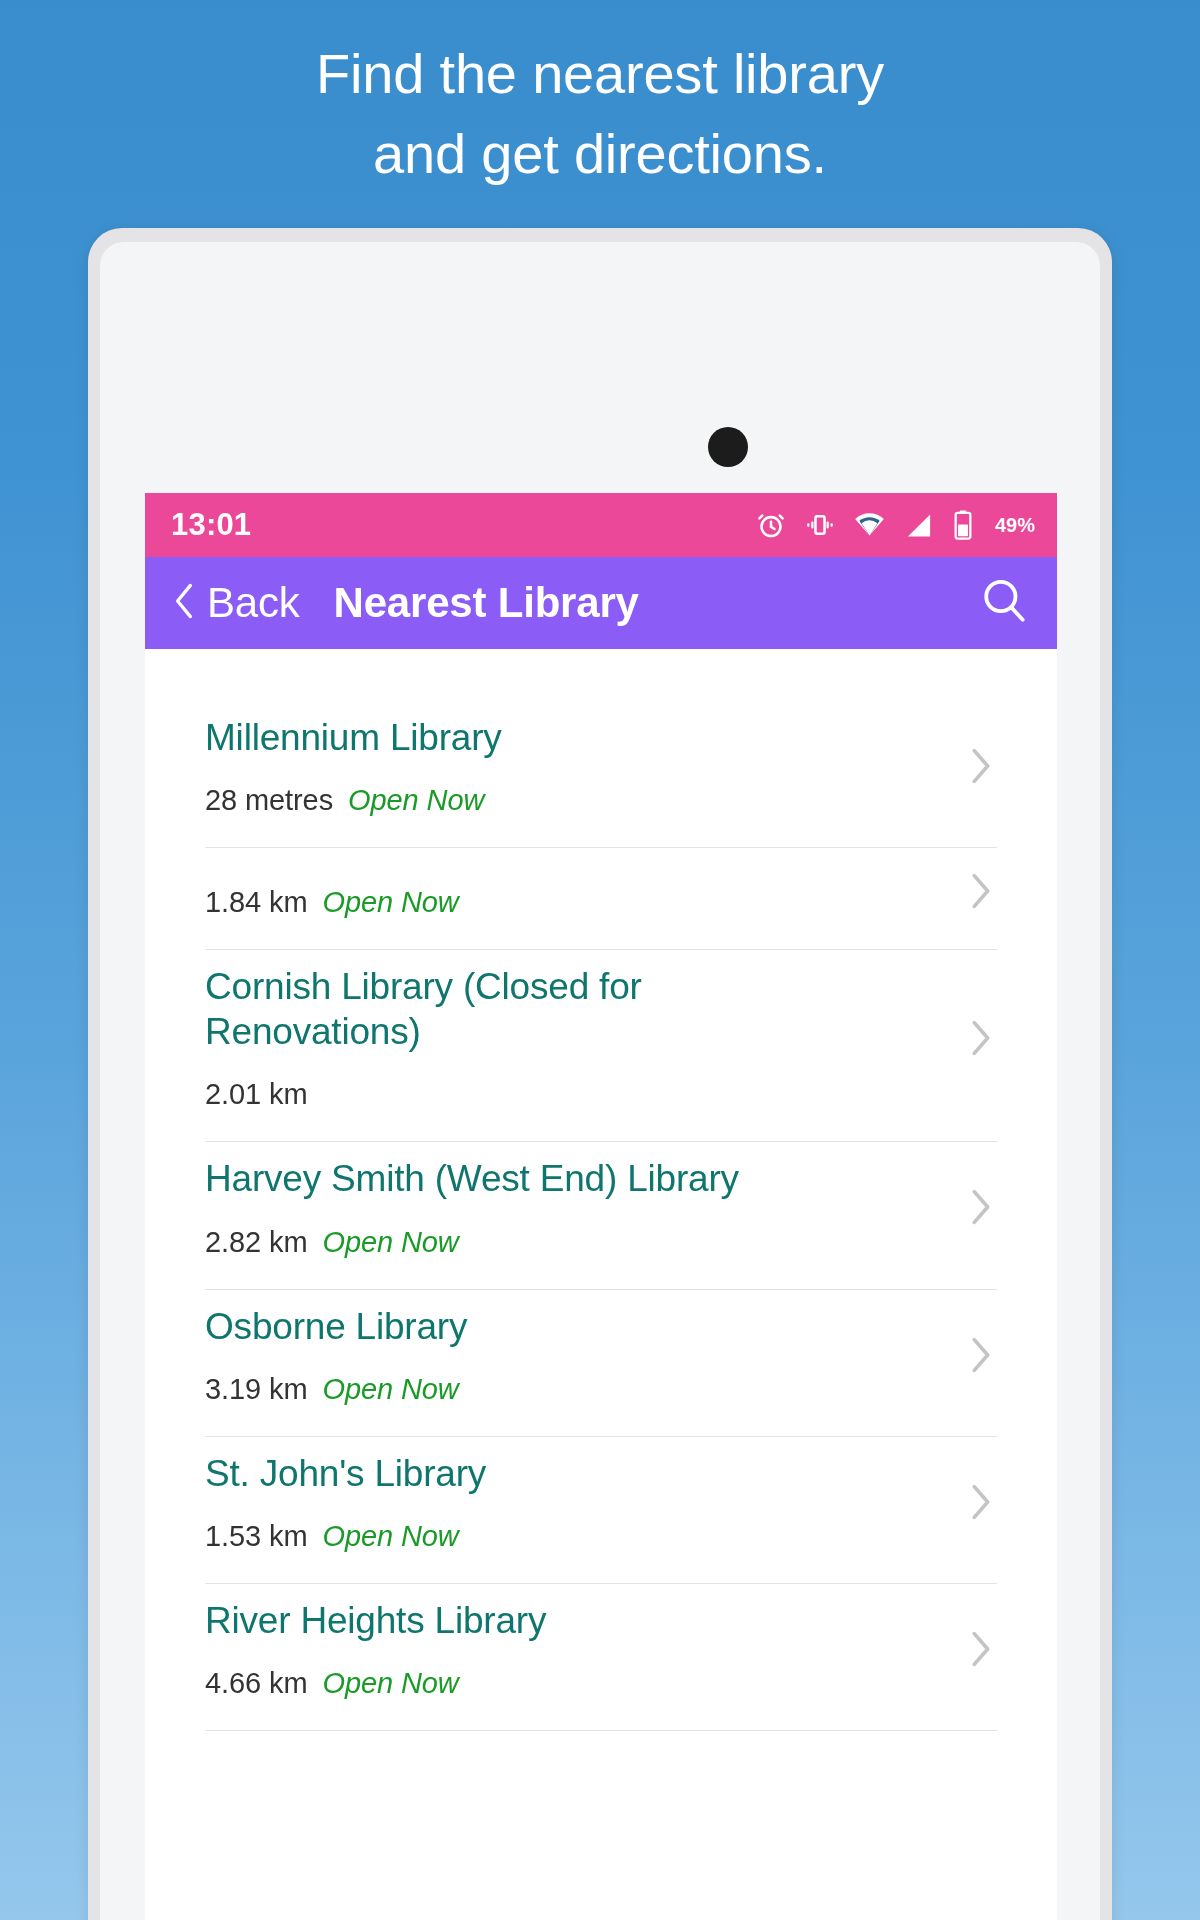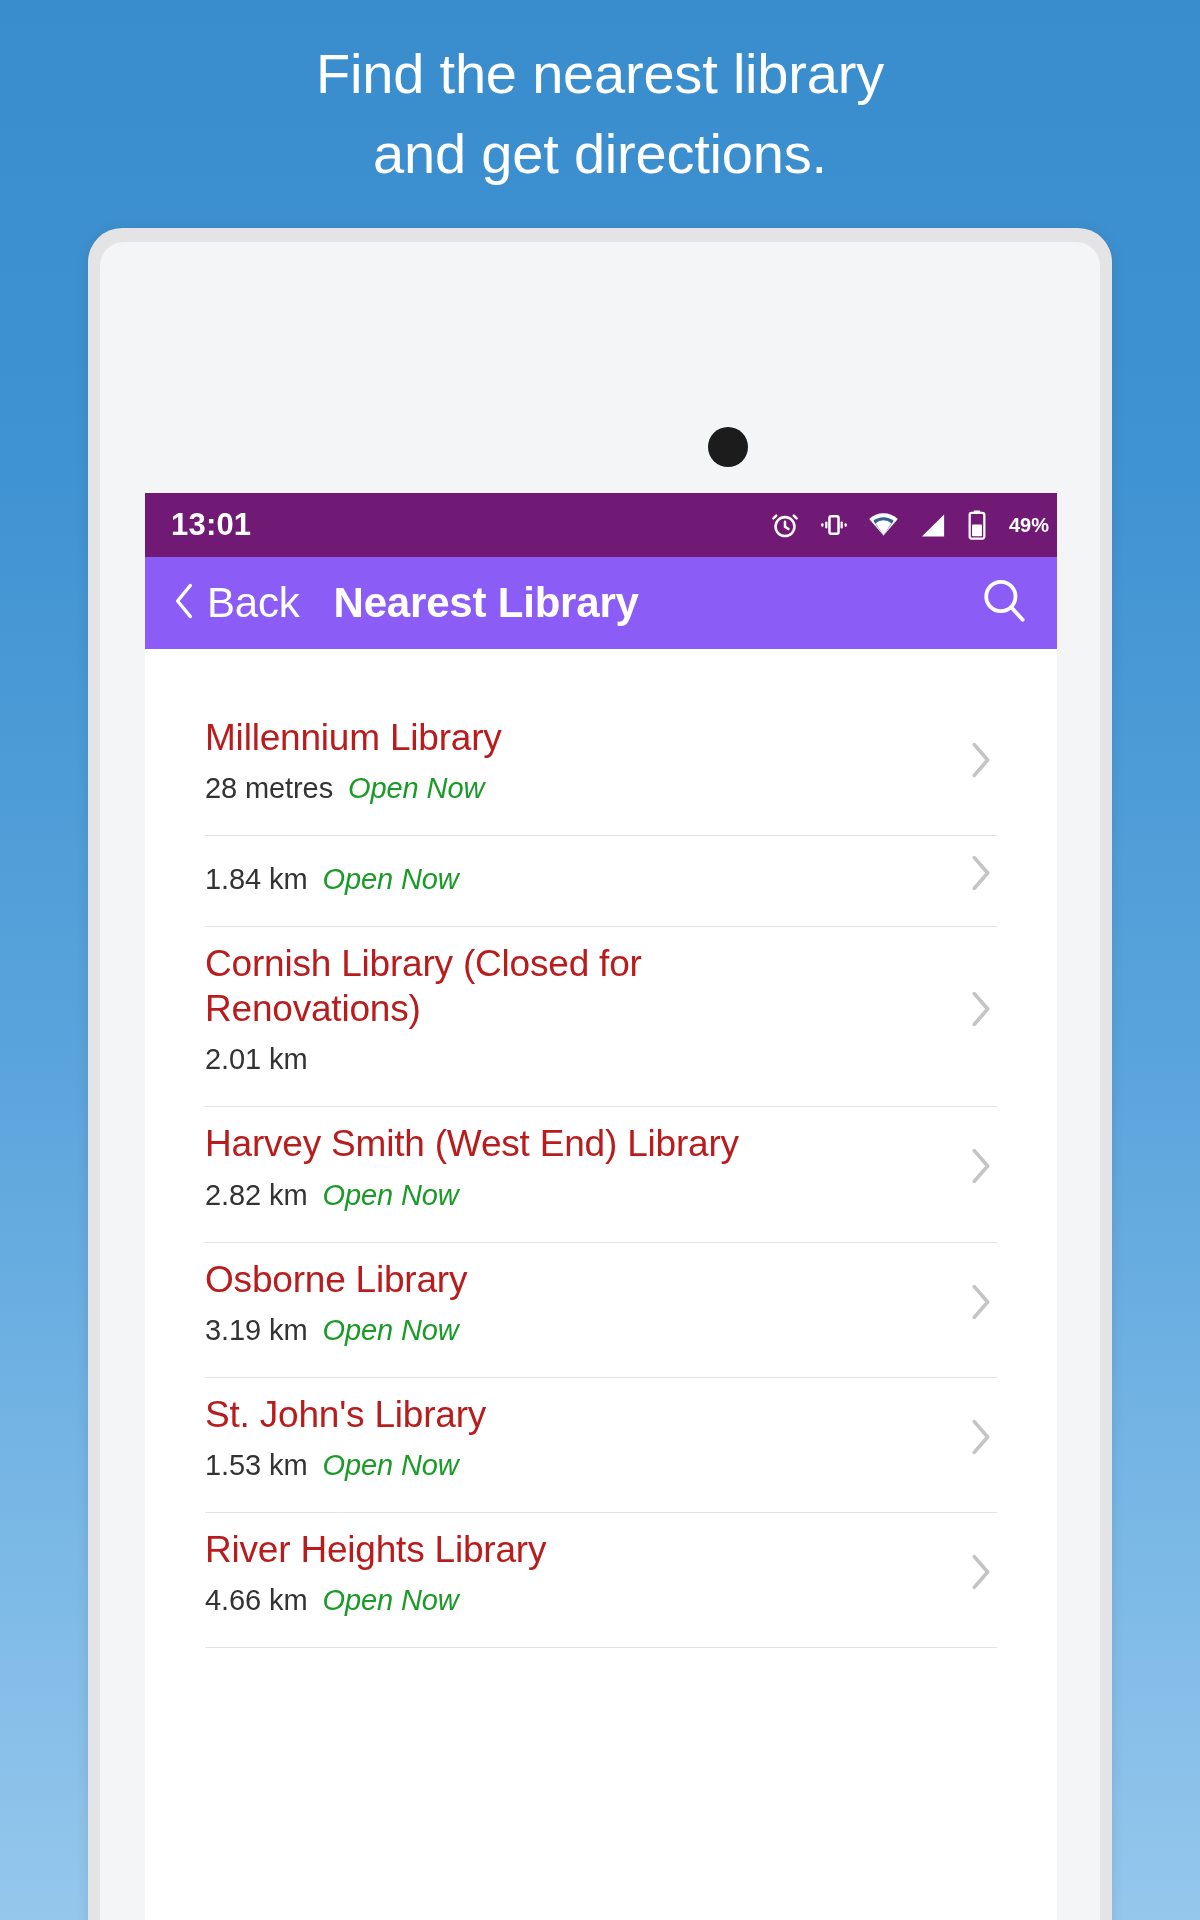--- a/index.html
+++ b/index.html
@@ -62,24 +62,24 @@
     height:1495px;
     background:#ffffff;
     overflow:hidden;
     display:flex;
     flex-direction:column;
   }
 
   
   .statusbar {
     height:64px;
-    background:#701a75;
-    display:flex;
-    align-items:center;
-    padding:0 8px 0 26px;
+    background:#ec4899;
+    display:flex;
+    align-items:center;
+    padding:0 22px 0 26px;
     flex:0 0 auto;
   }
   .status-time {
     color:#ffffff;
     font-size:31px;
     font-weight:700;
     letter-spacing:0.2px;
   }
   .status-icons {
     margin-left:auto;
@@ -137,28 +137,28 @@
     position:relative;
     margin:0 60px 0 60px;
     padding:14px 0 30px 0;
     display:flex;
     align-items:center;
     cursor:pointer;
   }
   .li-text { flex:1 1 auto; min-width:0; padding-right:30px; }
   .li-name {
     font-size:37px;
-    color:#b91c1c;
+    color:#0f766e;
     line-height:1.22;
     font-weight:400;
     letter-spacing:-0.2px;
     max-width:620px;
   }
   .li-meta {
-    margin-top:12px;
+    margin-top:24px;
     display:flex;
     align-items:baseline;
     gap:15px;
   }
   .li-dist {
     font-size:29px;
     color:#333333;
     letter-spacing:-0.1px;
   }
   .li-open {

